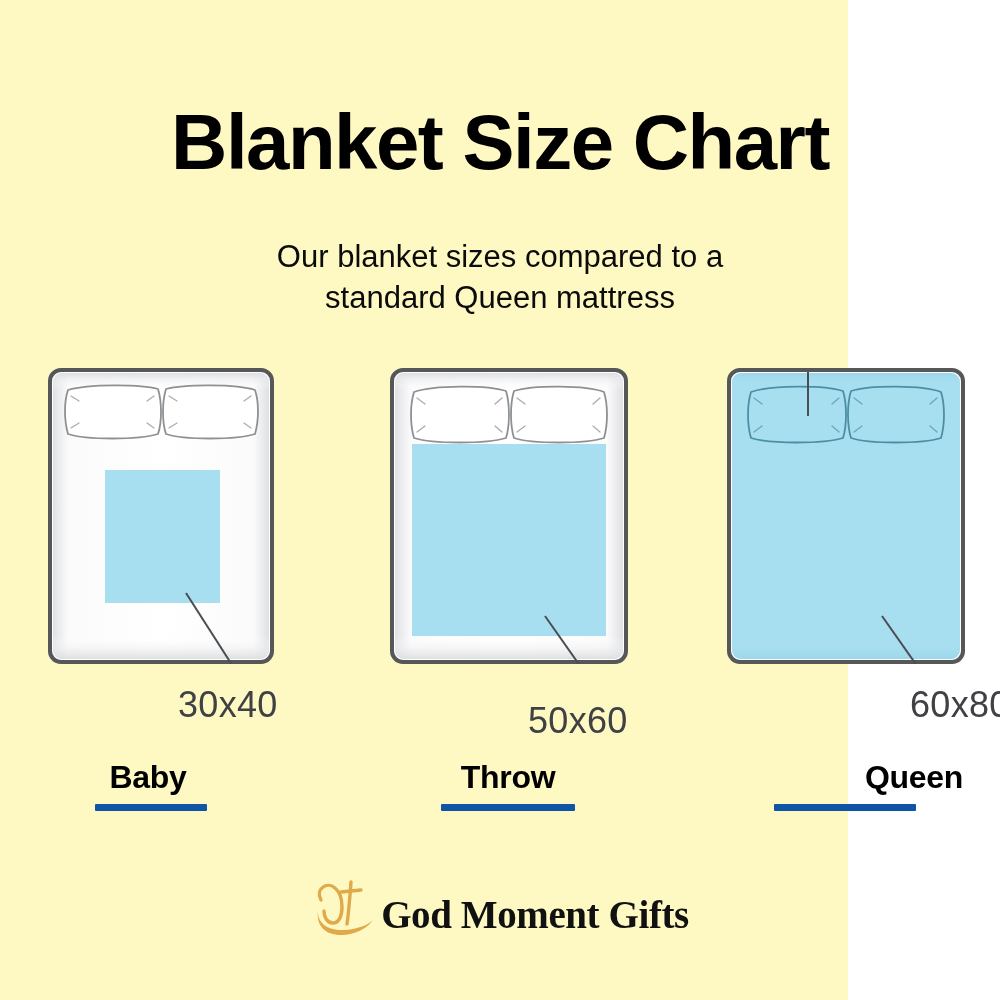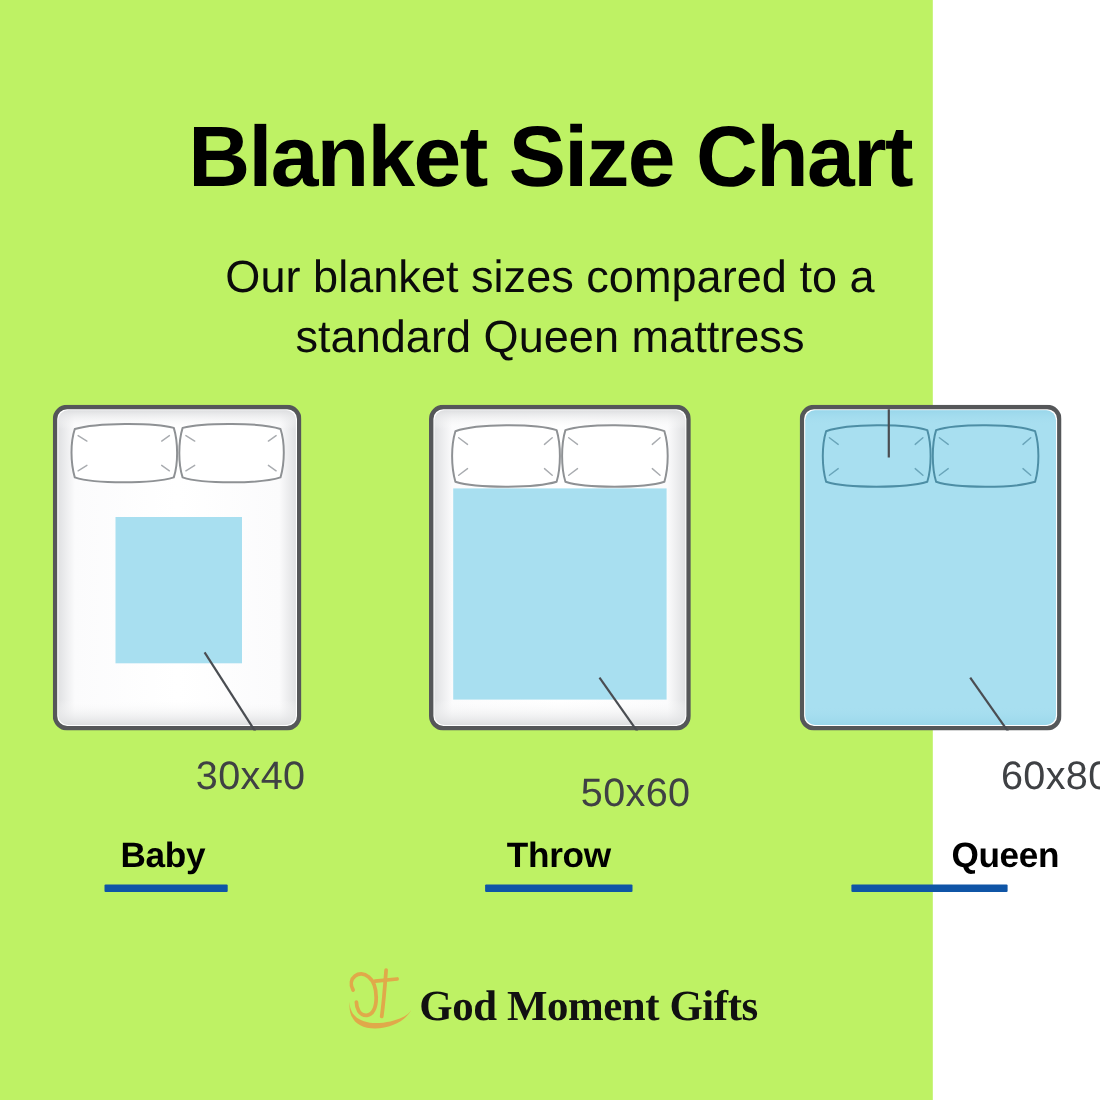--- a/index.html
+++ b/index.html
@@ -12,44 +12,44 @@
     width: 1000px;
     height: 1000px;
     overflow: hidden;
     font-family: "Liberation Sans", sans-serif;
     -webkit-font-smoothing: antialiased;
   }
   #page {
     position: relative;
     width: 848px;
     height: 1000px;
-    background: #bef264;
+    background: #fef9c3;
   }
 
   
   #title {
     position: absolute;
     top: 103px;
     left: 0;
     width: 1000px;
     text-align: center;
     font-size: 78px;
     font-weight: 700;
     letter-spacing: -1.5px;
     color: #000000;
     line-height: 1.0;
     white-space: nowrap;
   }
   #subtitle {
     position: absolute;
-    top: 224px;
+    top: 236px;
     left: 0;
     width: 1000px;
     text-align: center;
-    font-size: 41px;
+    font-size: 31px;
     font-weight: 400;
     color: #0b0b0b;
     line-height: 1.33;
   }
   #subtitle .line {
     display: block;
   }
 
   
   .bed-col {

